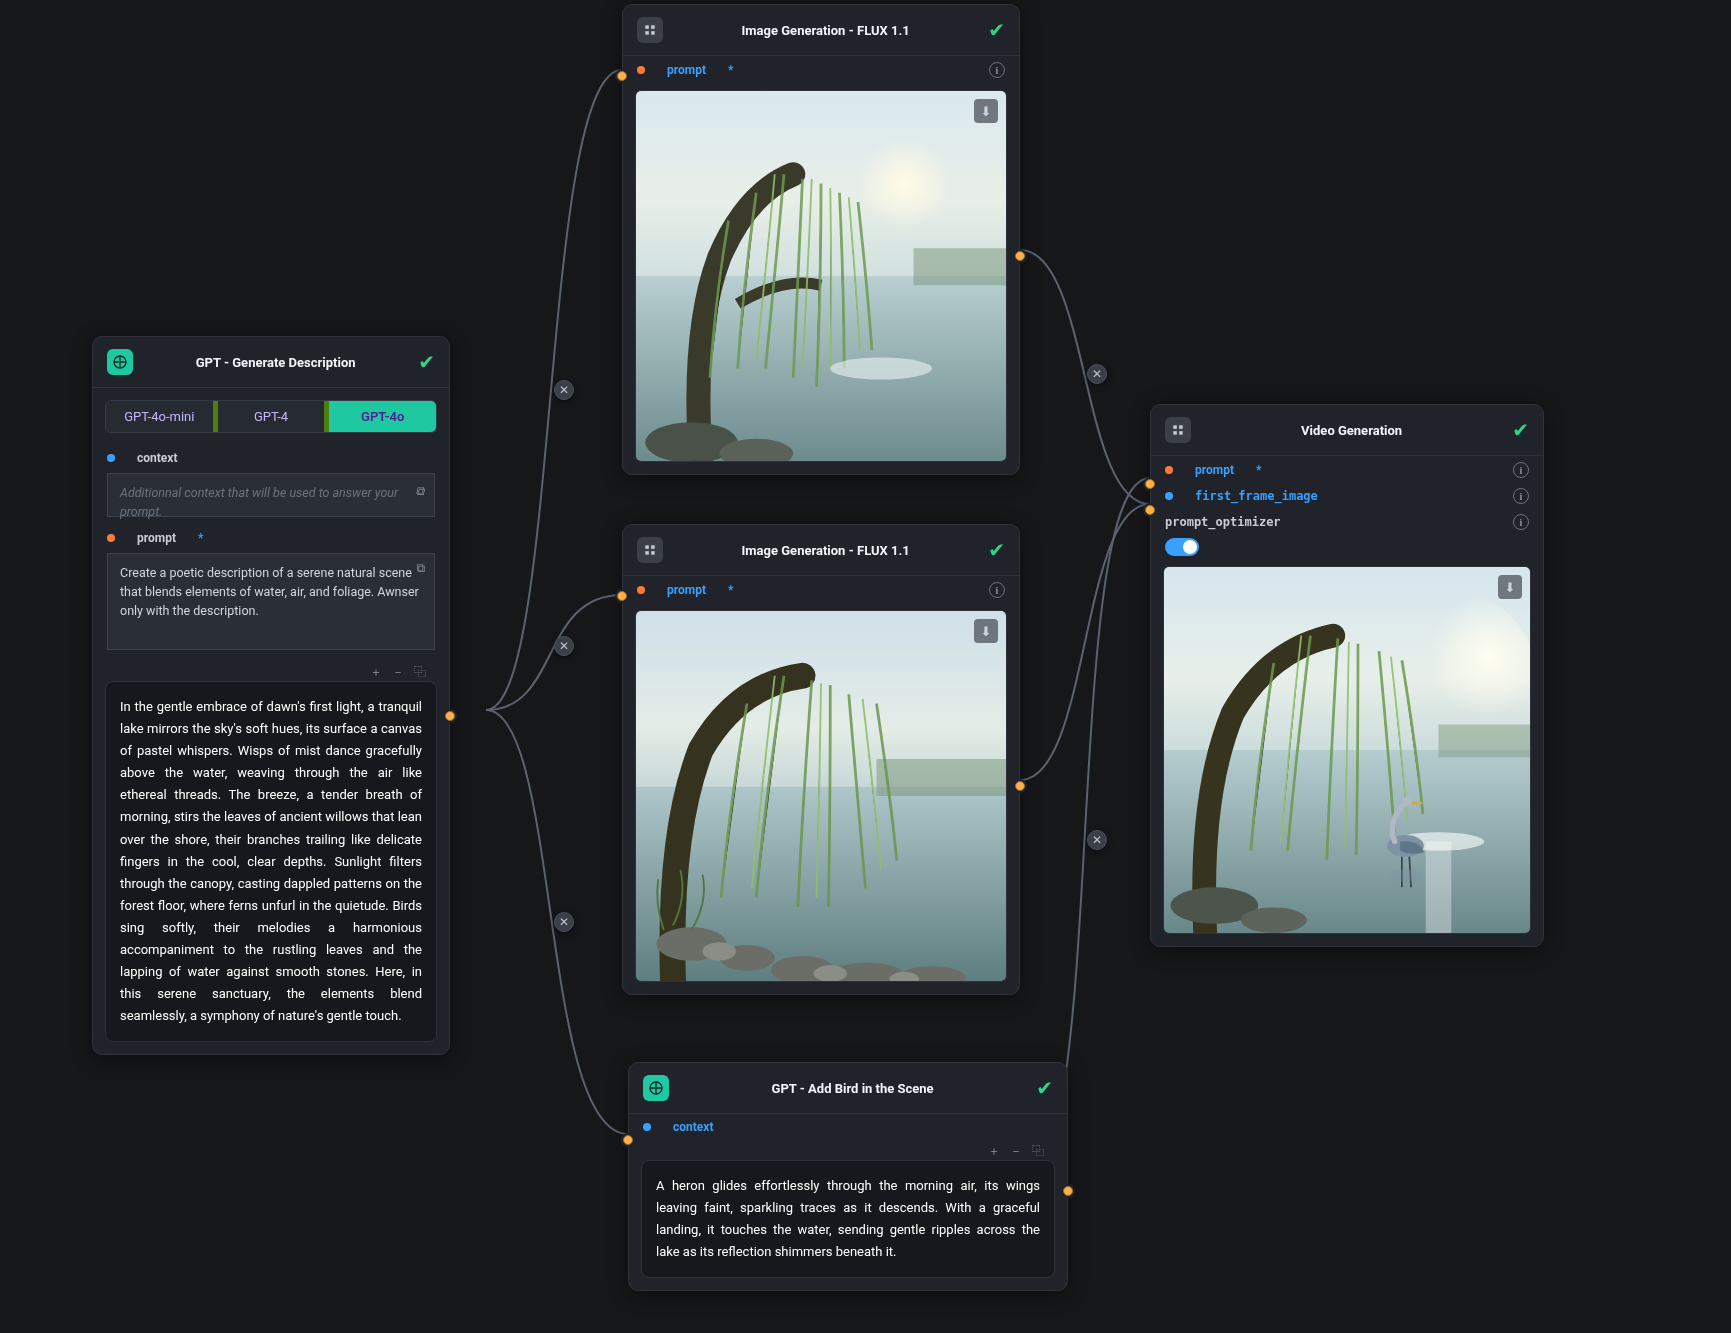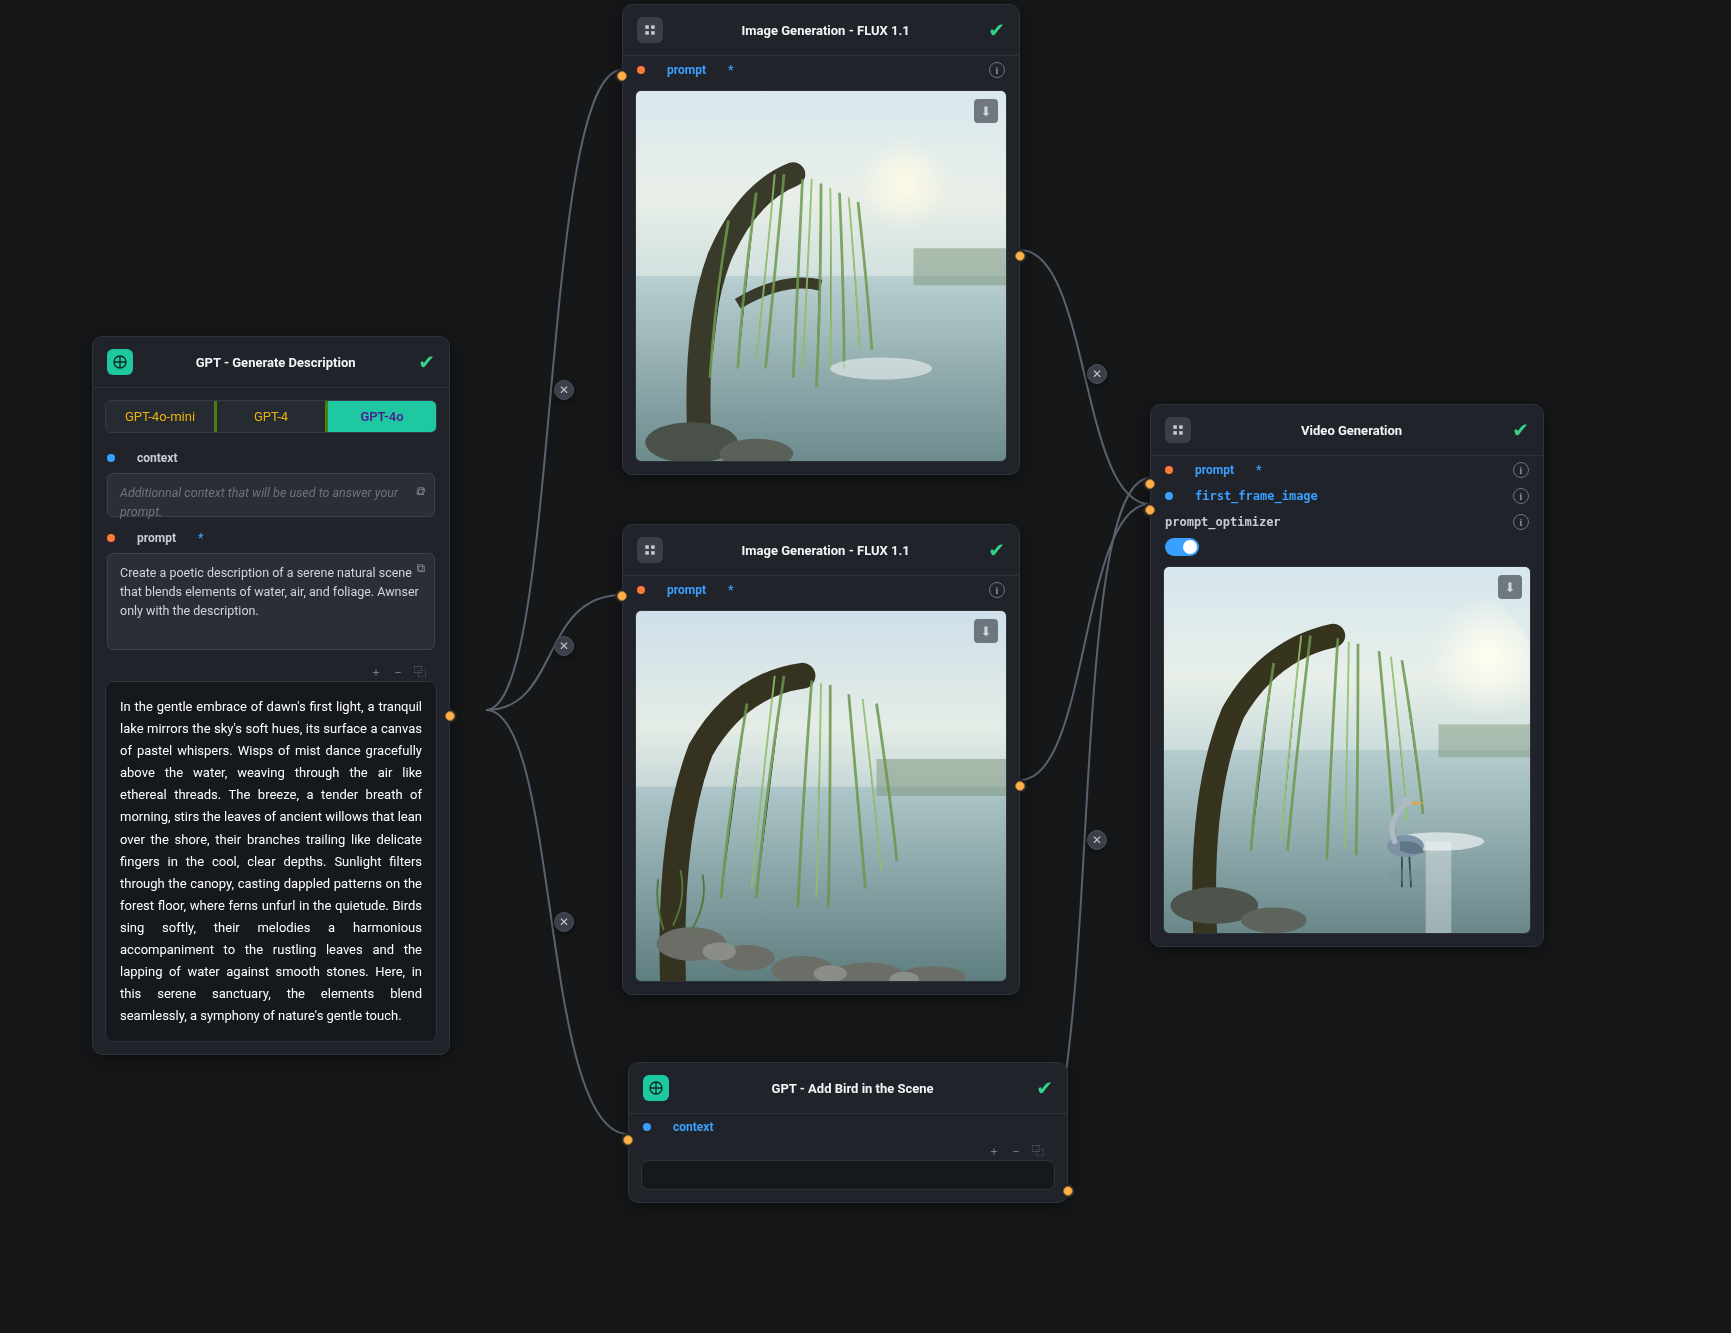--- a/index.html
+++ b/index.html
@@ -58,22 +58,22 @@
     border: 1px solid #353b44;
     border-radius: 6px;
     overflow: hidden;
   }
   .tabbar .tab {
     flex: 1;
     padding: 8px 6px;
     text-align: center;
     font-size: 13px;
     background: #262b32;
-    color: #eab308;
-    border-right: 3px solid #4d7c0f;
+    color: #c4b5fd;
+    border-right: 5px solid #4d7c0f;
     cursor: pointer;
   }
   .tabbar .tab:last-child { border-right: none; }
   .tabbar .tab.active { background: #1ec9a1; color: #4c1d95; font-weight: 600; }
 
   .field { padding: 4px 14px 8px; }
   .label-row {
     display: flex; align-items: center; gap: 22px;
     font-size: 12px; font-weight: 700;
     padding: 6px 14px 4px;
@@ -84,21 +84,21 @@
   .dot-orange { background: #ff7a3a; }
   .label-text { color: #c7ccd4; }
   .label-text.blue { color: #3aa0ff; }
   .star { color: #3aa0ff; }
   .row-right { margin-left: auto; display: flex; gap: 10px; color: #8d949f; }
 
   textarea, .faux-input {
     width: calc(100% - 0px);
     background: #2a2f37;
     border: 1px solid #3b424c;
-    border-radius: 6px;
+    border-radius: 0;
     color: #d0d5dd;
     font-size: 12.5px;
     padding: 10px 12px;
     resize: none;
     font-family: inherit;
     line-height: 1.5;
   }
   .faux-input.placeholder { color: #6c737f; font-style: italic; }
   .corner-icon { position: absolute; right: 10px; top: 8px; color: #8d949f; font-size: 12px; }
 
@@ -428,20 +428,21 @@
     <div class="label-row">
       <span class="dot dot-blue"></span>
       <span class="label-text blue">context</span>
     </div>
     <div class="output-block" style="margin-top:22px;">
       <div class="output-tools">
         <span>＋</span>
         <span>－</span>
         <span>⿻</span>
       </div>
+      <div class="output-text">A heron glides effortlessly through the morning air, its wings leaving faint, sparkling traces as it descends. With a graceful landing, it touches the water, sending gentle ripples across the lake as its reflection shimmers beneath it.</div>
     </div>
     <div class="port" style="left:-6px; top:72px;"></div>
     <div class="port" style="right:-6px; top:123px;"></div>
   </div>
 
   <div class="node" style="left:1150px; top:404px; width:394px;">
     <div class="node-header">
       <div class="icon-box">
         <svg width="14" height="14" viewBox="0 0 24 24" fill="currentColor">
             <rect x="4" y="4" width="6" height="6"></rect>

